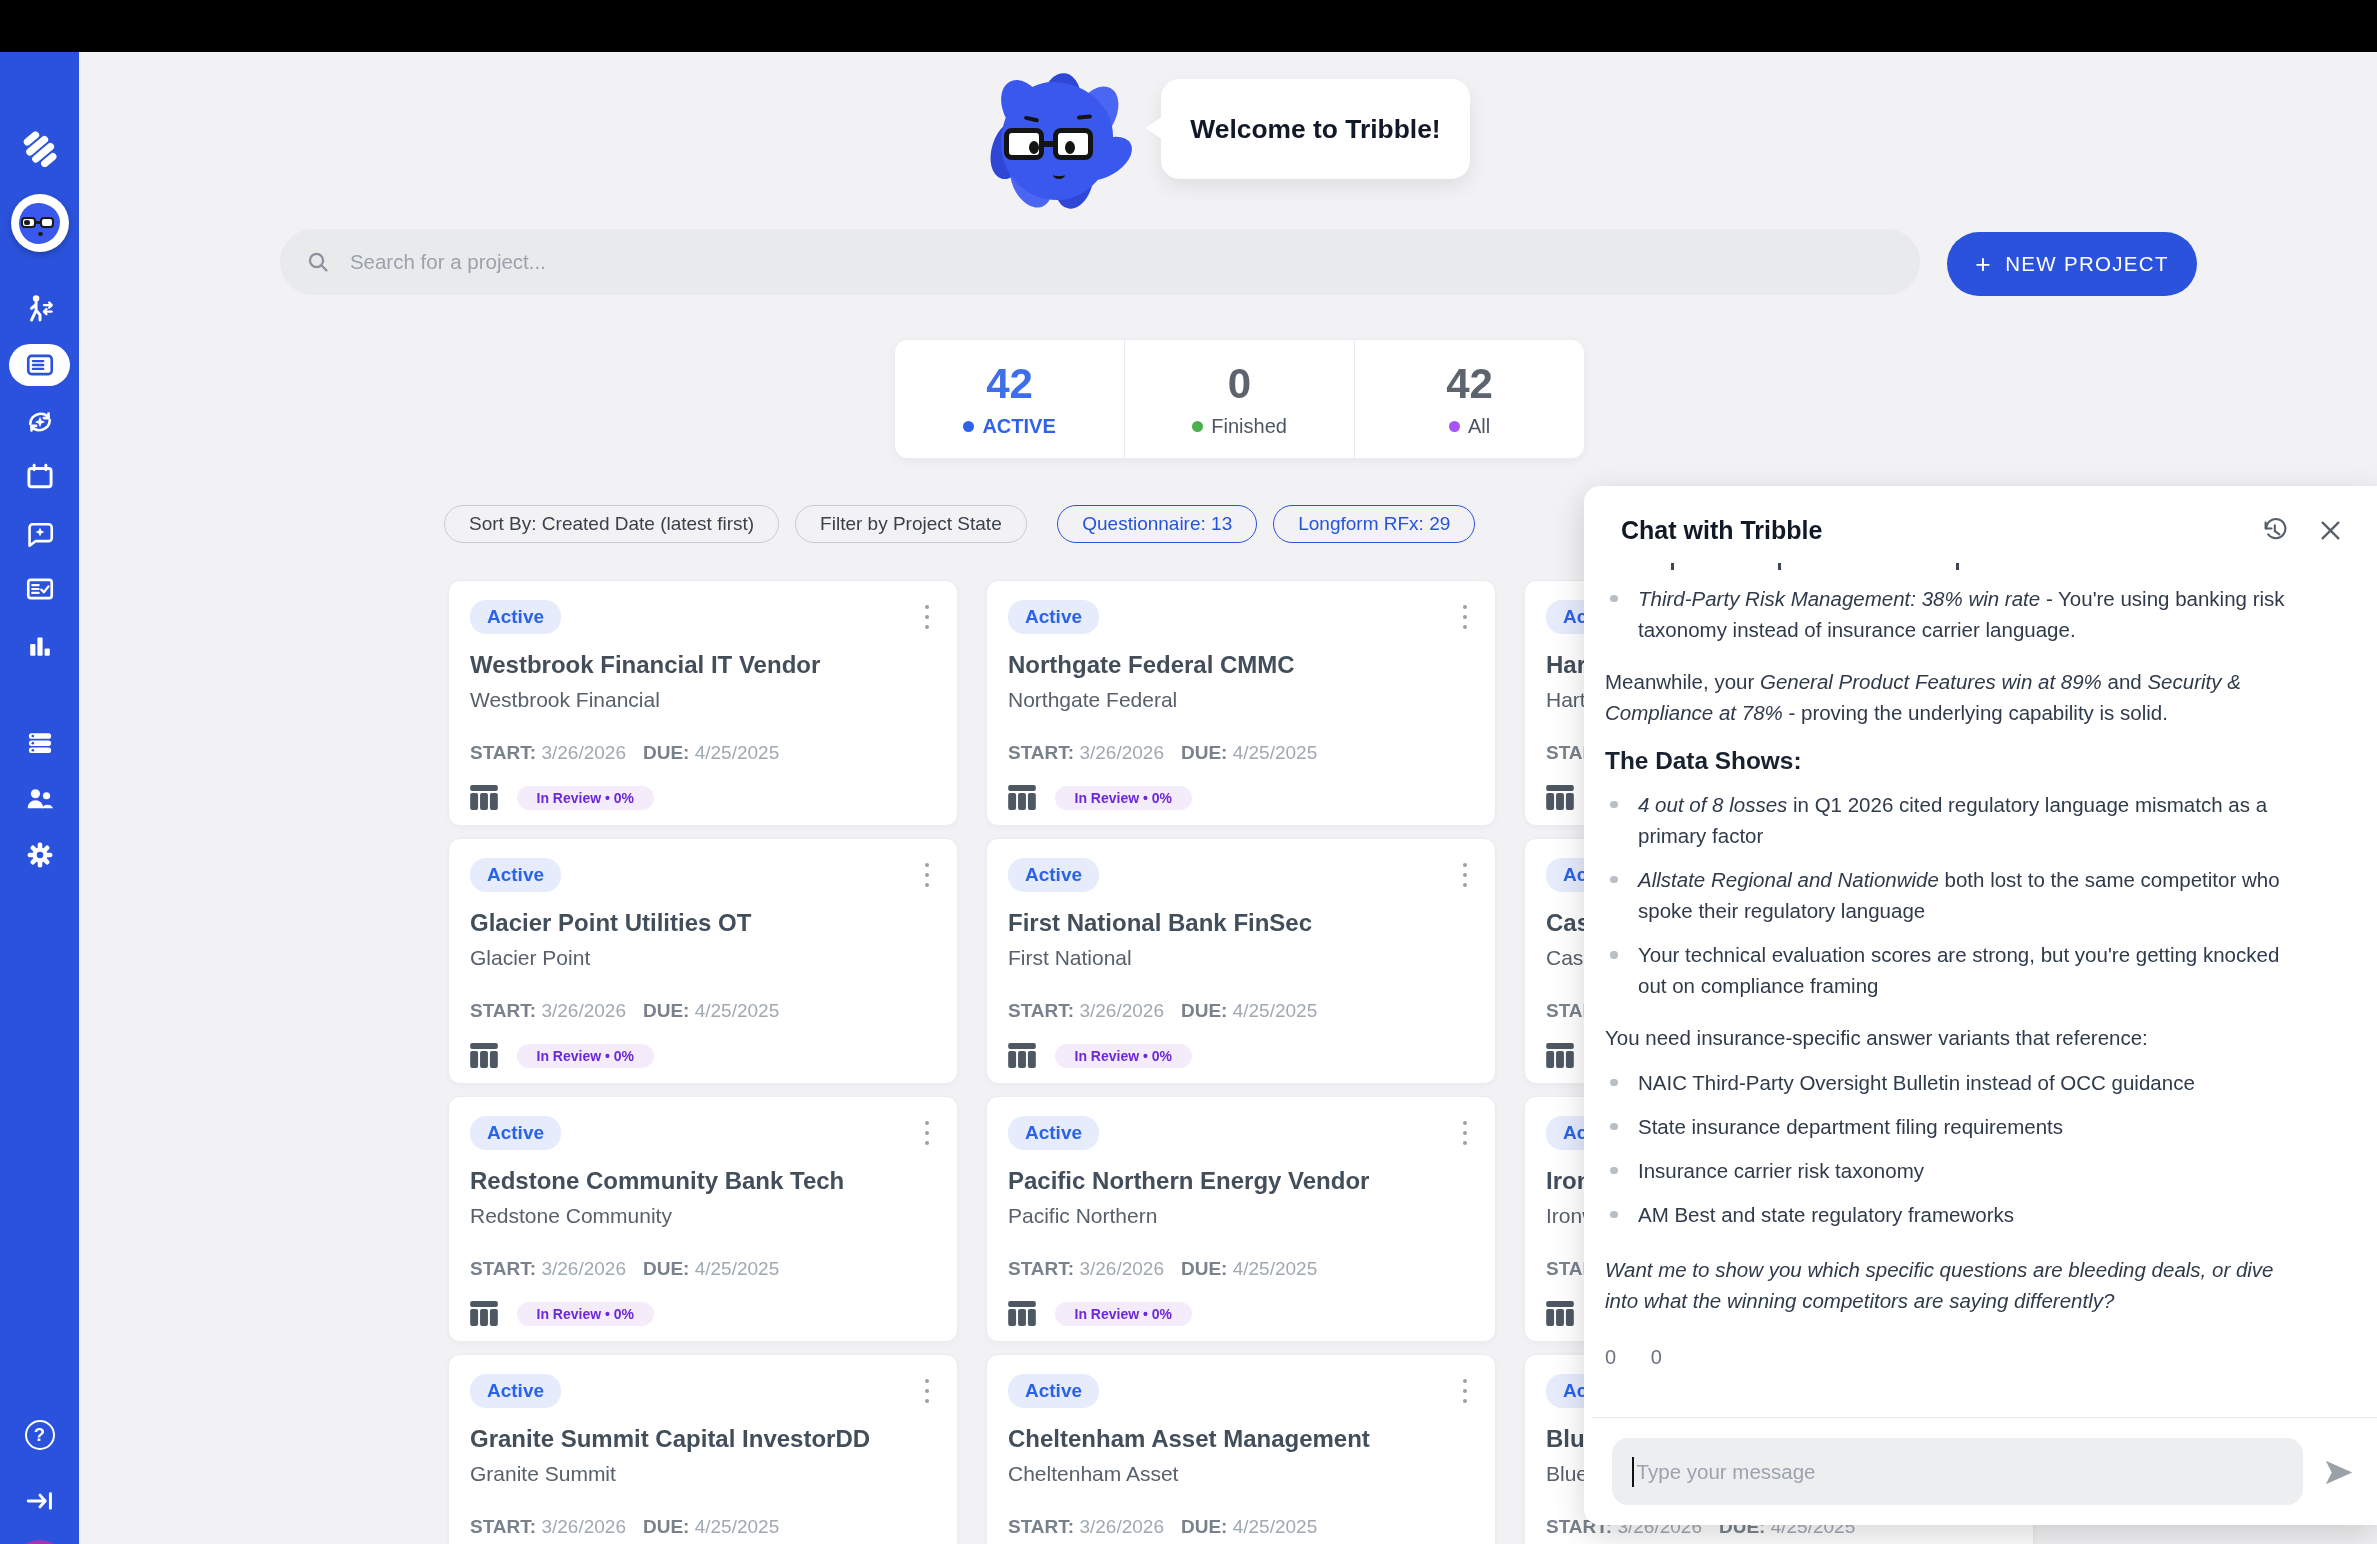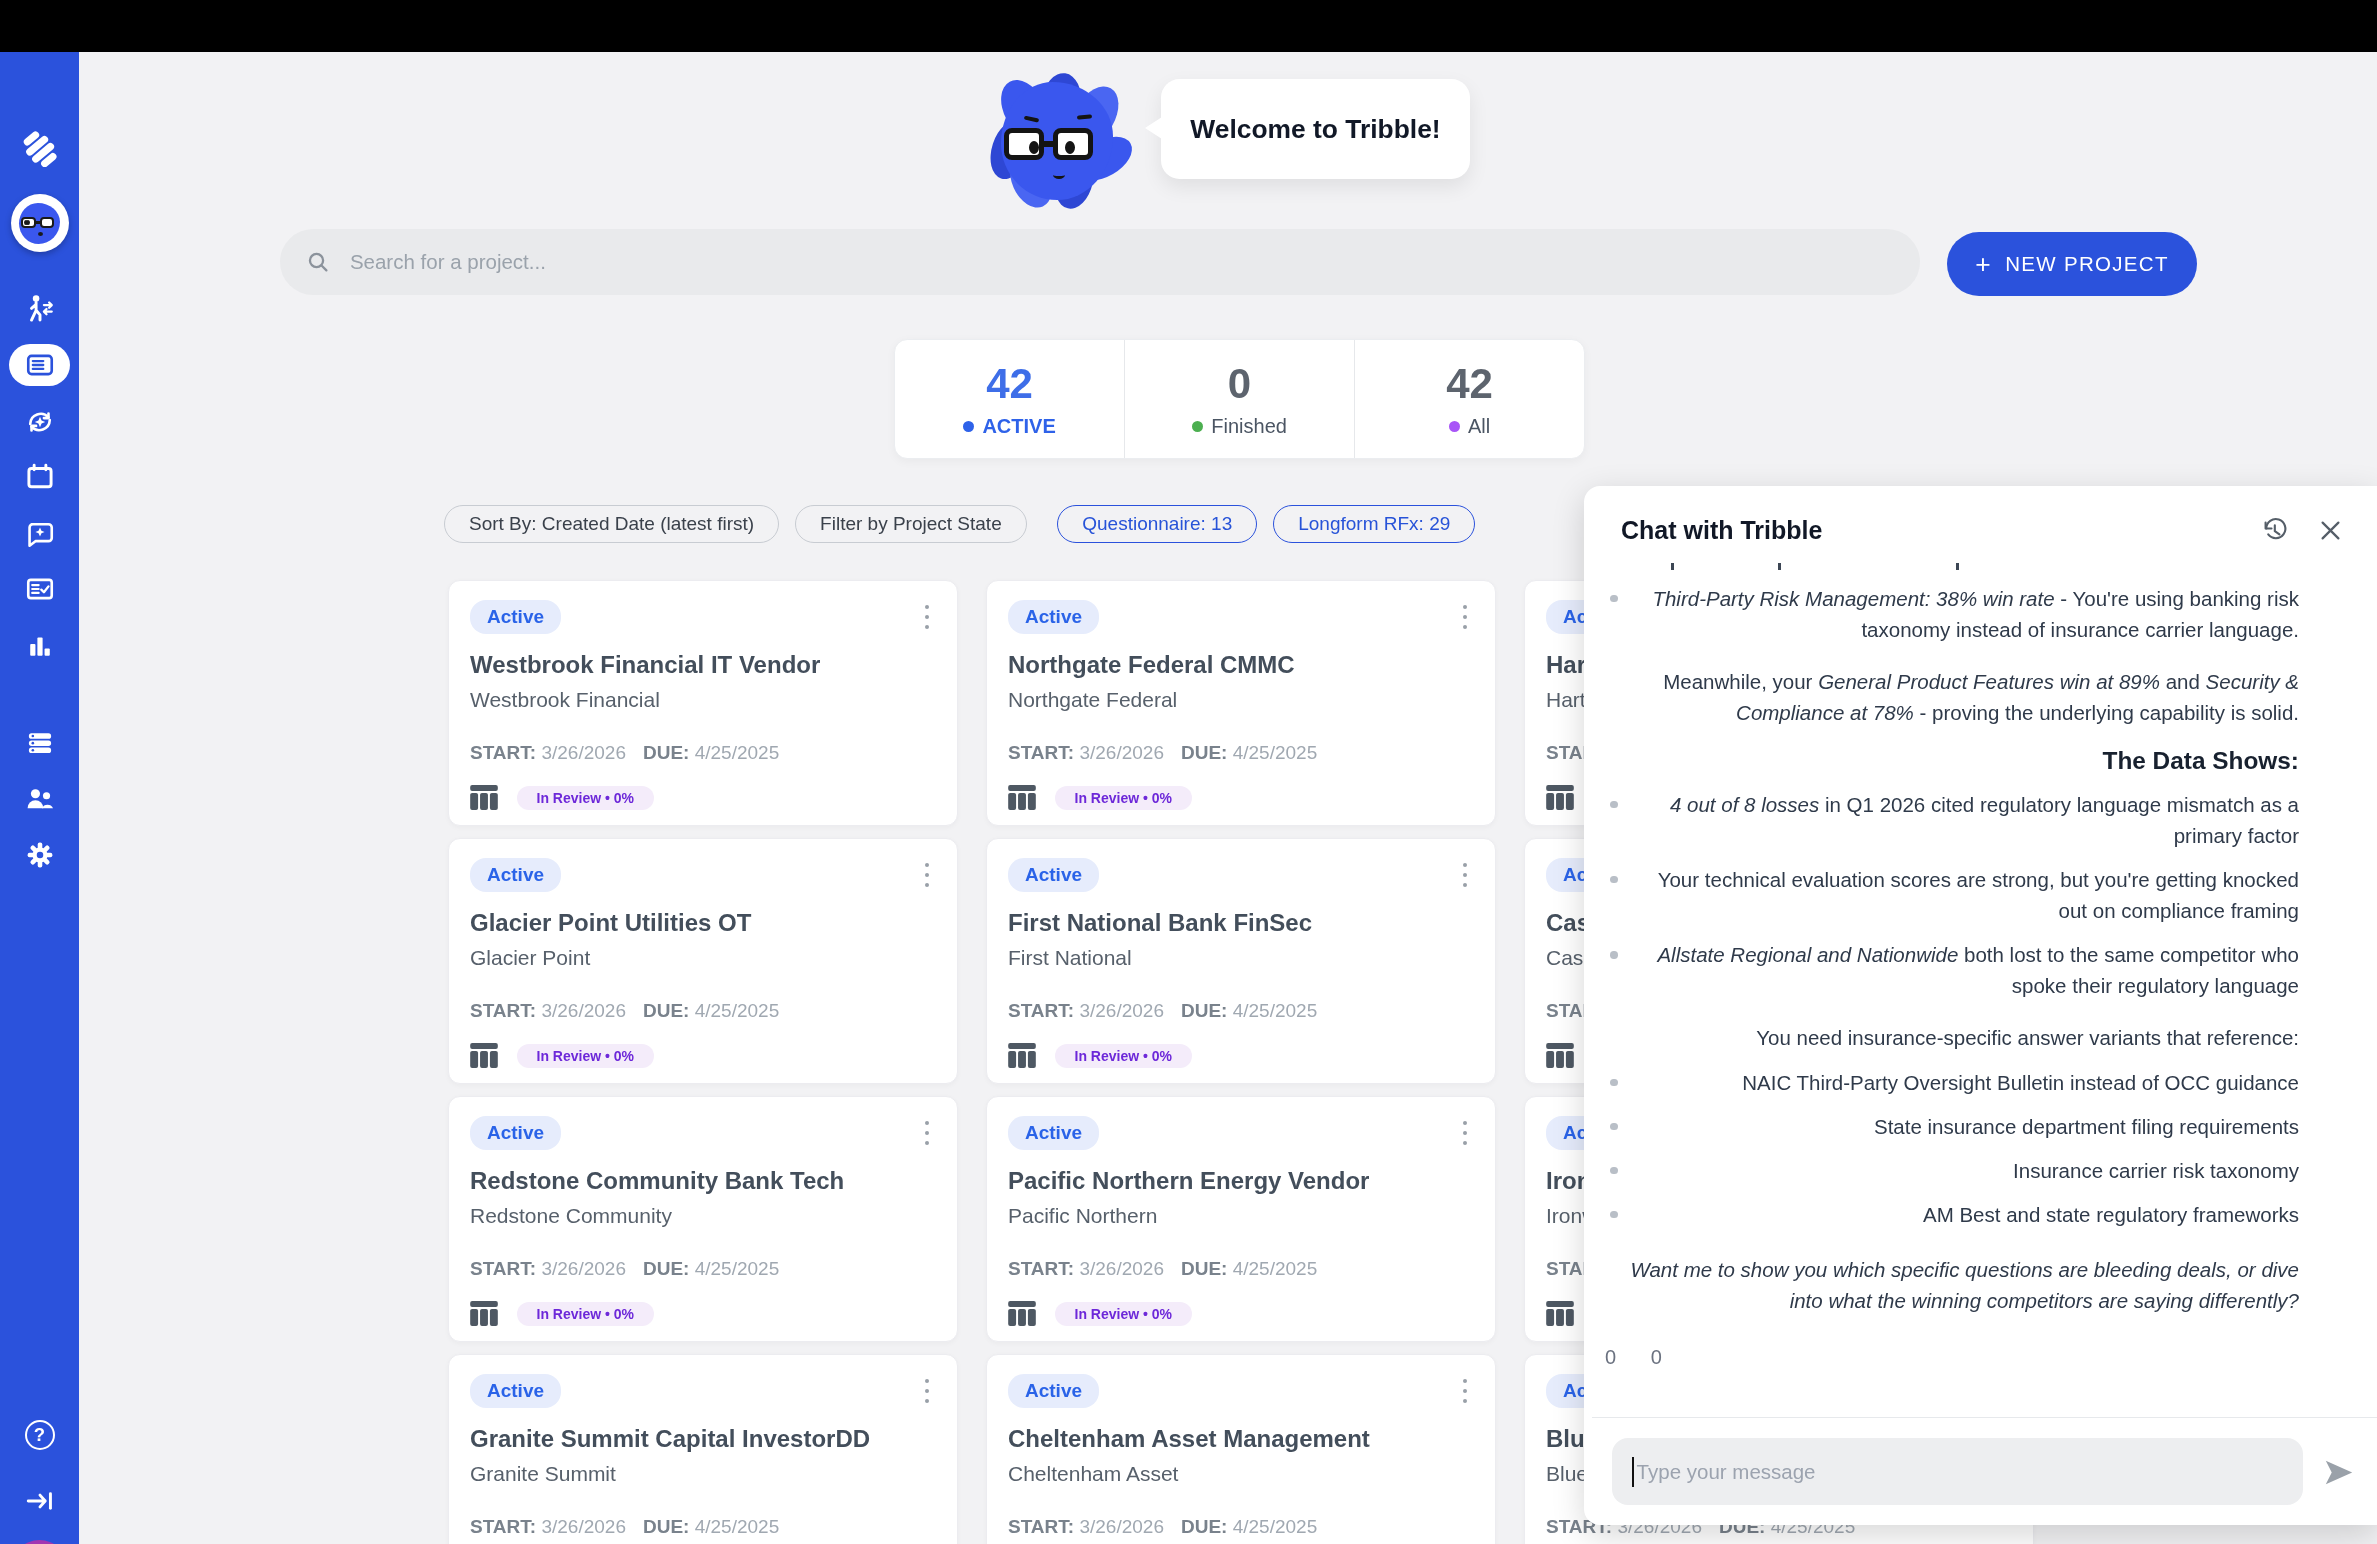--- a/index.html
+++ b/index.html
@@ -76,21 +76,21 @@
   .card-dates .sp { display:inline-block; width:17px; }
   .card-footer { margin-top:21px; display:flex; align-items:center; gap:18.5px; }
   .badge-review { background:#f4ecfa; color:#6d28d9; font-size:14px; font-weight:bold; border-radius:16px; padding:4px 20px; white-space:nowrap; }
 
   
   .chat { position:absolute; left:1584px; top:486px; width:793px; height:1039px; background:#fff; border-radius:16px 0 0 16px; box-shadow:0 9.2px 33px rgba(0,0,0,.16); z-index:20; }
   .chat-header { position:absolute; left:0; top:0; right:0; height:69px; display:flex; align-items:center; padding:20px 34px 0 37px; }
   .chat-title { font-size:25px; font-weight:bold; color:#111827; flex:1; }
   .chat-hicons { display:flex; align-items:center; gap:30px; }
   .icon-btn { background:none; border:none; cursor:pointer; padding:0; display:flex; }
-  .chat-scroll { position:absolute; left:0; top:77px; right:0; bottom:108px; overflow:hidden; padding:0 78px 0 21px; font-size:20.5px; line-height:31px; color:#2f3a4a;text-align:right; }
+  .chat-scroll { position:absolute; left:0; top:77px; right:0; bottom:108px; overflow:hidden; padding:0 78px 0 21px; font-size:20.5px; line-height:31px; color:#2f3a4a; }
   .clipped-line { height:6.6px; overflow:hidden; margin-bottom:13.2px; position:relative; }
   .clipped-line i { position:absolute; top:0; width:3.3px; height:6.6px; background:#3c4654; }
   .chat-h { font-size:24.4px; font-weight:bold; color:#18212f; margin-top:17px; }
   .chat-p { margin-top:21px; }
   ul.cb { list-style:none; }
   ul.cb li { position:relative; padding-left:33px; margin-top:13.2px; }
   ul.cb li::before { content:""; position:absolute; left:5.3px; top:12px; width:7.3px; height:7.3px; border-radius:50%; background:#b9bfc7; }
   .closing { margin-top:24px; font-style:italic; }
   .feedback { margin-top:26.4px; display:flex; align-items:center; gap:16px; }
   .fb-count { font-size:20px; color:#6b7280; margin-right:18.5px; }
@@ -619,22 +619,22 @@
     <ul class="cb">
       <li><em>Third-Party Risk Management: 38% win rate</em><span> - You're using banking risk taxonomy instead of insurance carrier language.</span></li>
     </ul>
 
     <p class="chat-p"><span>Meanwhile, your </span><em>General Product Features win at 89%</em><span> and </span><em>Security &amp; Compliance at 78%</em><span> - proving the underlying capability is solid.</span></p>
 
     <h3 class="chat-h">The Data Shows:</h3>
 
     <ul class="cb">
       <li><em>4 out of 8 losses</em><span> in Q1 2026 cited regulatory language mismatch as a primary factor</span></li>
+      <li><em>Allstate Regional and Nationwide</em><span> both lost to the same competitor who spoke their regulatory language</span></li>
       <li><em></em><span>Your technical evaluation scores are strong, but you're getting knocked out on compliance framing</span></li>
-      <li><em>Allstate Regional and Nationwide</em><span> both lost to the same competitor who spoke their regulatory language</span></li>
     </ul>
 
 
     <p class="chat-p">You need insurance-specific answer variants that reference:</p>
 
     <ul class="cb">
       <li>NAIC Third-Party Oversight Bulletin instead of OCC guidance</li>
       <li>State insurance department filing requirements</li>
       <li>Insurance carrier risk taxonomy</li>
       <li>AM Best and state regulatory frameworks</li>

